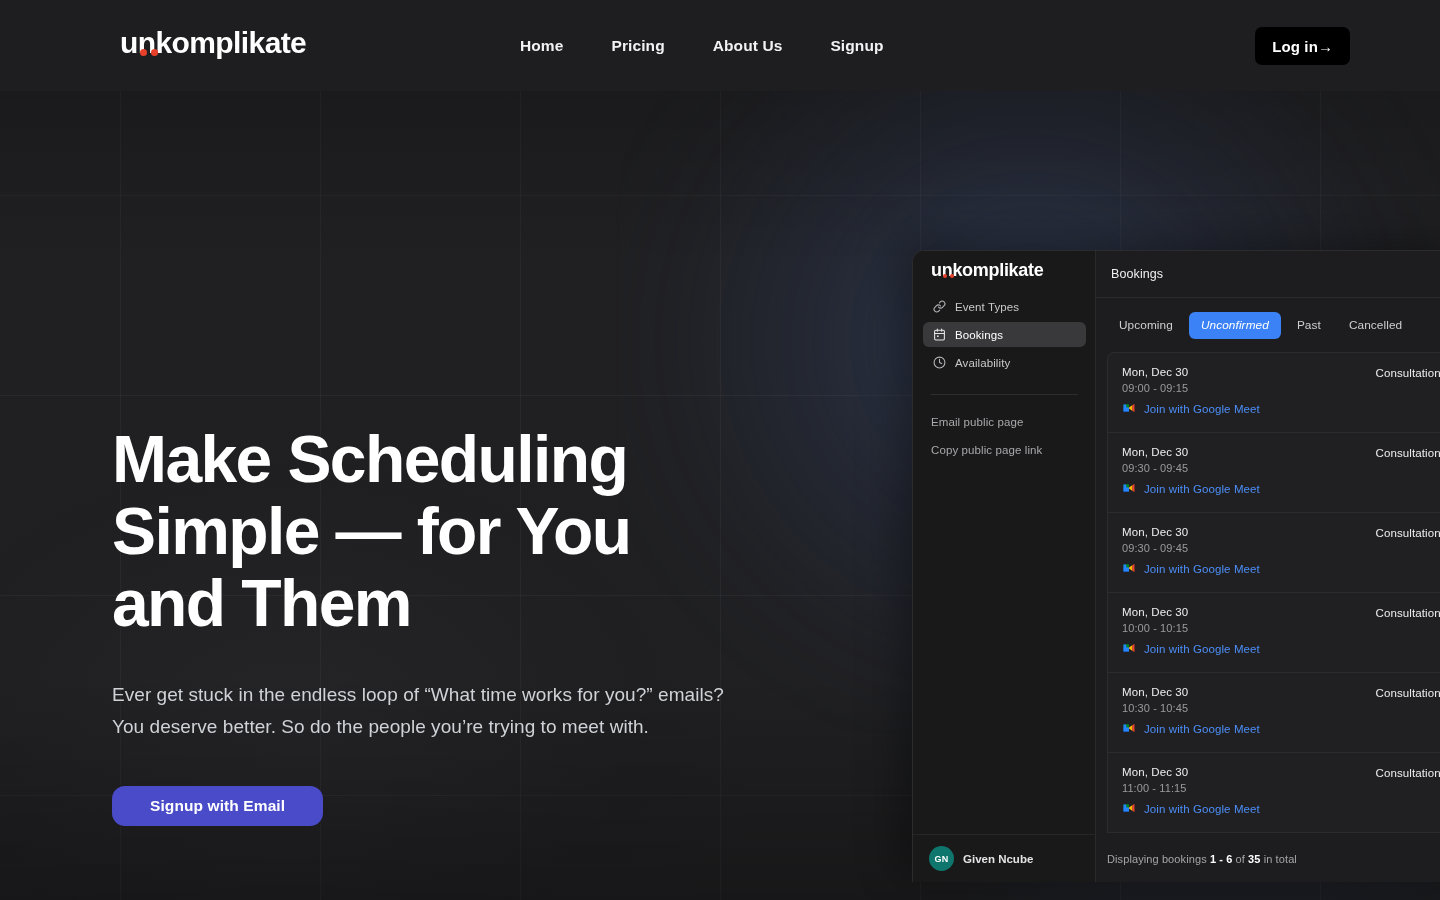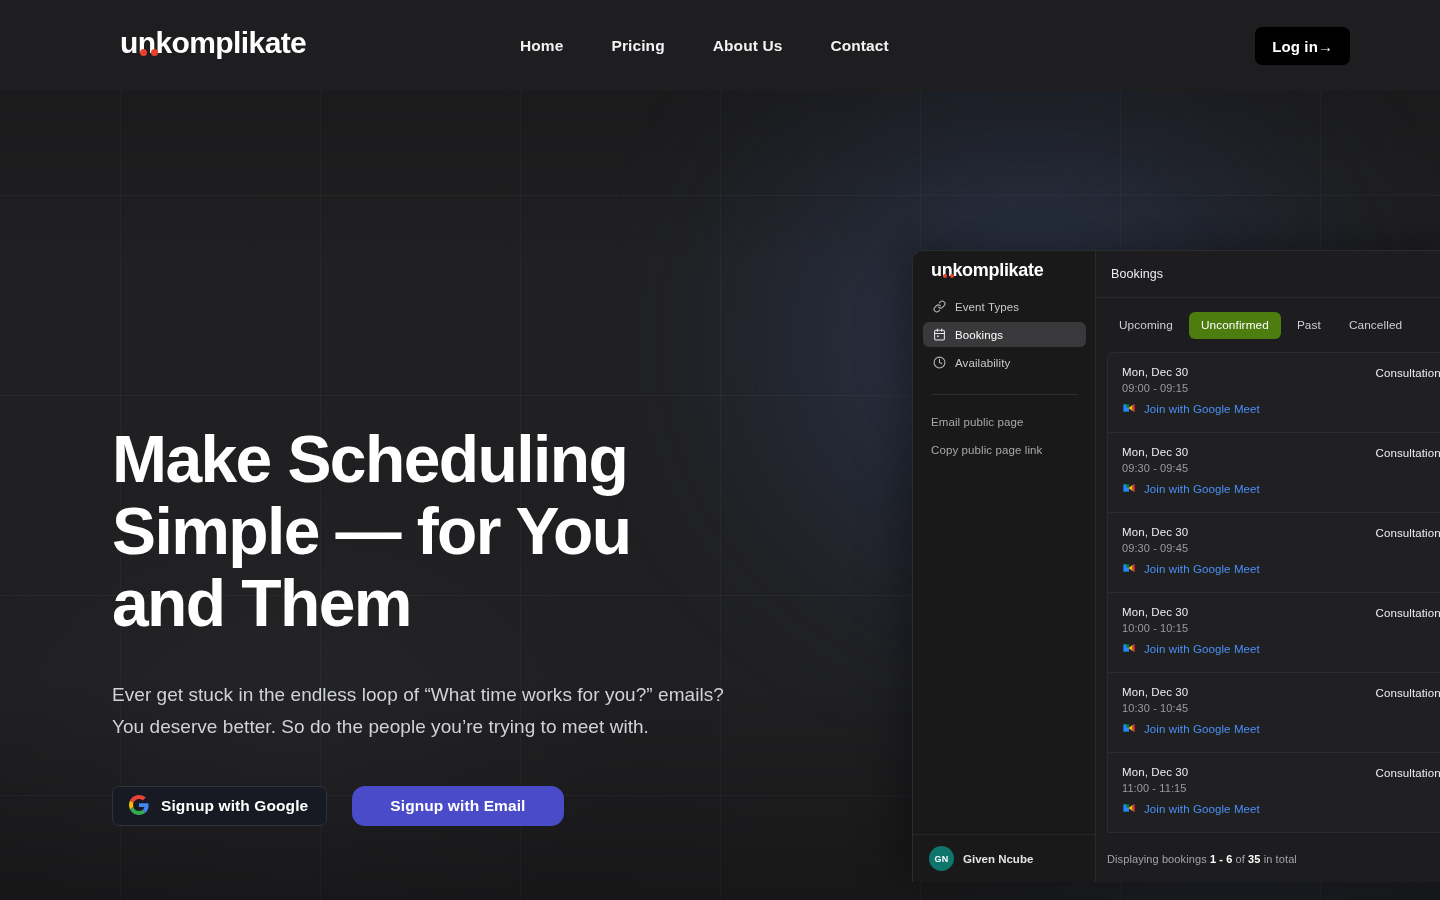--- a/index.html
+++ b/index.html
@@ -333,21 +333,21 @@
     height: 27px;
     padding: 0 12px;
     border-radius: 6px;
     display: flex;
     align-items: center;
     font-size: 11.8px;
     color: #cfcfd2;
     cursor: pointer;
     letter-spacing: 0.1px;
   }
-  .dash-tab.active { background: #4d7c0f; color: #ffffff; }
+  .dash-tab.active { background: #3b82f6; color: #ffffff; font-style: italic; }
 
   .booking-list {
     flex: 1;
     overflow: hidden;
     padding: 0 0 0 11px;
   }
   .booking-card {
     border: 1px solid #2c2c2e;
     border-bottom: none;
     background: #202022;
@@ -398,21 +398,21 @@
 
 <div class="page">
 
   <div class="topnav">
     <div class="logo"><span>u</span><span class="dotted">n<span class="dot d1"></span><span class="dot d2"></span></span><span>komplikate</span></div>
 
     <div class="nav-links">
       <a class="nav-link">Home</a>
       <a class="nav-link">Pricing</a>
       <a class="nav-link">About Us</a>
-      <a class="nav-link">Contact</a>
+      <a class="nav-link">Signup</a>
     </div>
 
     <button class="login-btn">Log in→</button>
   </div>
 
   <div class="hero-bg">
     <div class="glow-dark"></div>
     <div class="glow-blue"></div>
     <div class="glow-blue2"></div>
     <div class="grid-overlay"></div>
@@ -421,31 +421,20 @@
 
   <div class="hero-content">
     <h1 class="hero-title">
       <span>Make Scheduling</span><br>
       <span>Simple — for You</span><br>
       <span>and Them</span>
     </h1>
     <p class="hero-sub">Ever get stuck in the endless loop of “What time works for you?” emails? You deserve better. So do the people you’re trying to meet with.</p>
 
     <div class="cta-row">
-      <button class="btn-google">
-        <span>
-          <svg width="20" height="20" viewBox="0 0 48 48" aria-hidden="true">
-            <path fill="#EA4335" d="M24 9.5c3.54 0 6.71 1.22 9.21 3.6l6.85-6.85C35.9 2.38 30.47 0 24 0 14.62 0 6.51 5.38 2.56 13.22l7.98 6.19C12.43 13.72 17.74 9.5 24 9.5z"></path>
-            <path fill="#4285F4" d="M46.98 24.55c0-1.57-.15-3.09-.38-4.55H24v9.02h12.94c-.58 2.96-2.26 5.48-4.78 7.18l7.73 6c4.51-4.18 7.09-10.36 7.09-17.65z"></path>
-            <path fill="#FBBC05" d="M10.53 28.59c-.48-1.45-.76-2.99-.76-4.59s.27-3.14.76-4.59l-7.98-6.19C.92 16.46 0 20.12 0 24c0 3.88.92 7.54 2.56 10.78l7.97-6.19z"></path>
-            <path fill="#34A853" d="M24 48c6.48 0 11.93-2.13 15.89-5.81l-7.73-6c-2.15 1.45-4.92 2.3-8.16 2.3-6.26 0-11.57-4.22-13.47-9.91l-7.98 6.19C6.51 42.62 14.62 48 24 48z"></path>
-          </svg>
-        </span>
-        <span class="label">Signup with Google</span>
-      </button>
       <button class="btn-email">Signup with Email</button>
     </div>
   </div>
 
   <div class="dashboard">
 
     <div class="dash-sidebar">
       <div class="dash-logo"><span>u</span><span style="position:relative;display:inline-block;">n<span class="dot d1"></span><span class="dot d2"></span></span><span>komplikate</span></div>
 
       <div class="dash-nav">

